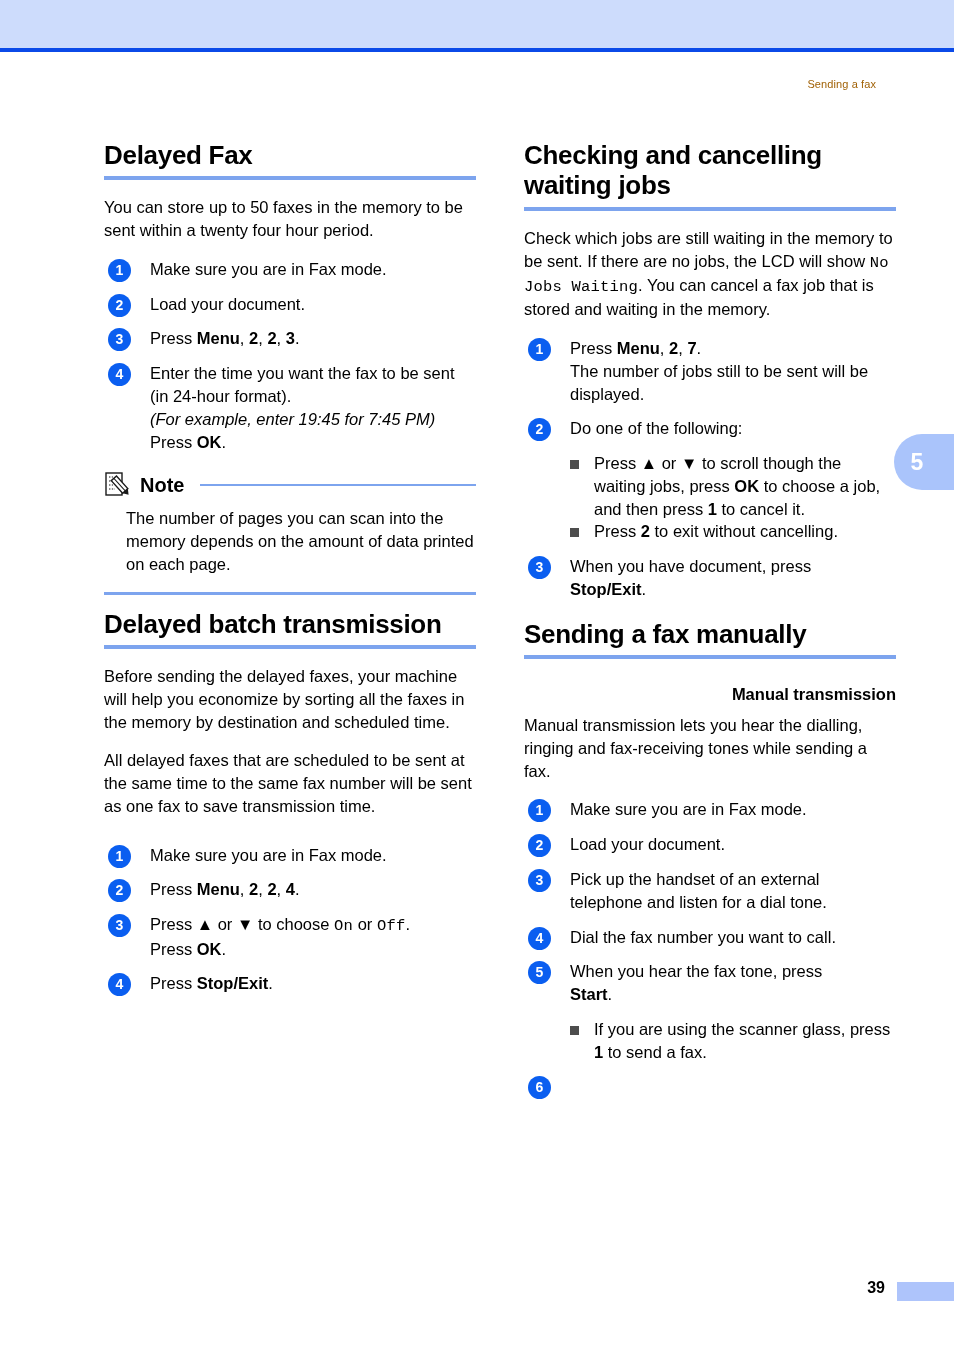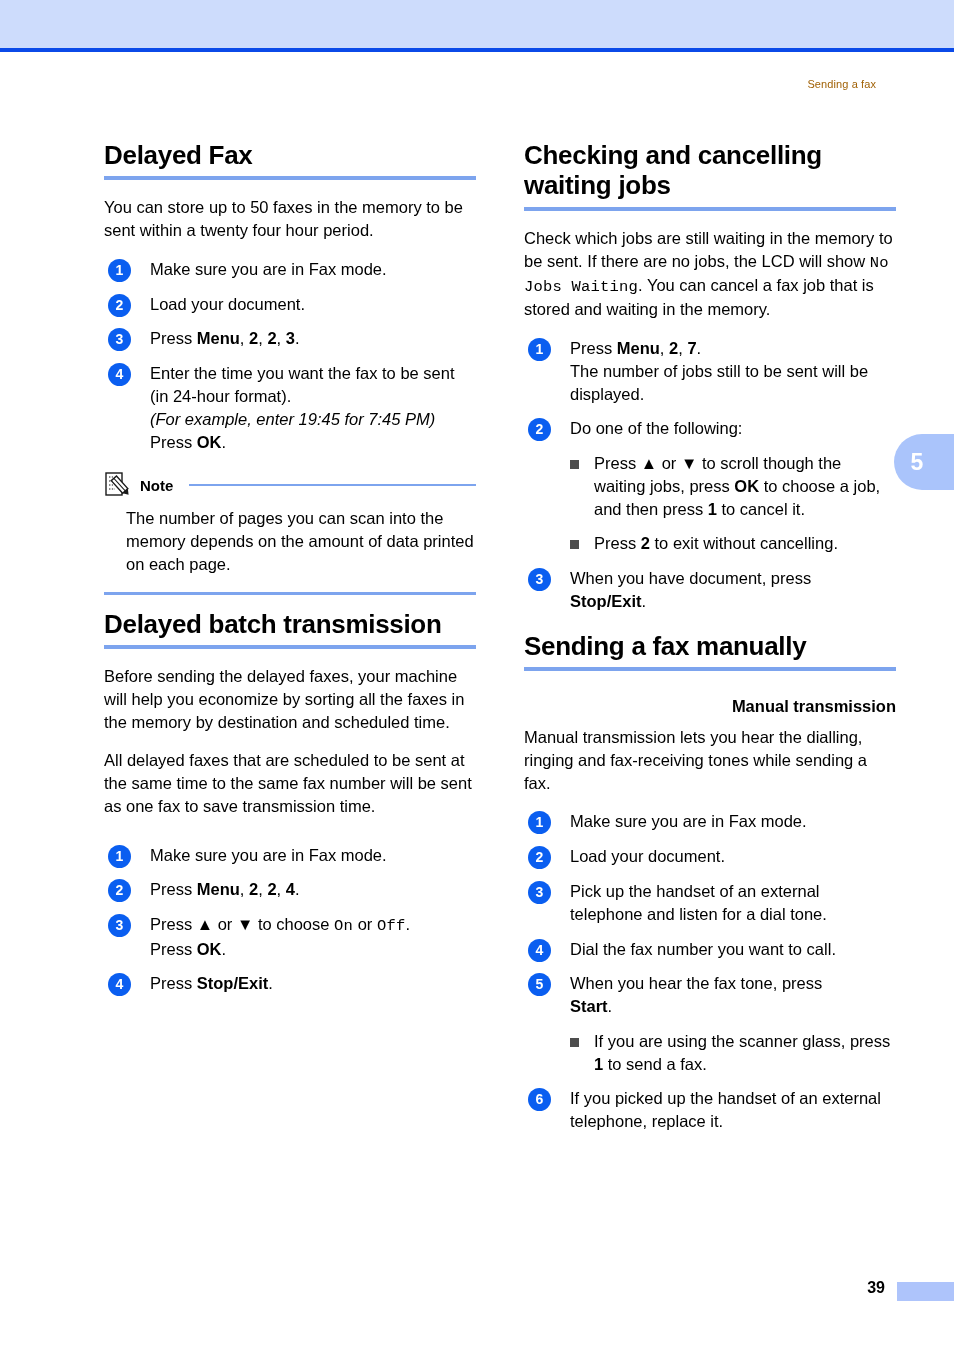--- a/index.html
+++ b/index.html
@@ -124,21 +124,21 @@
 
   
   ul.squares {
     list-style: none;
     margin: 12px 0 4px 0;
     padding: 0;
   }
   ul.squares > li {
     position: relative;
     padding-left: 24px;
-    margin-bottom: 12px;
+    margin-bottom: 0;
     font-size: 16.5px;
     line-height: 1.38;
   }
   ul.squares > li:last-child { margin-bottom: 0; }
   .sqbullet {
     position: absolute;
     left: 0;
     top: 8px;
     width: 9px;
     height: 9px;
@@ -150,21 +150,21 @@
     margin: 18px 0 14px 0;
   }
   .note-head {
     display: flex;
     align-items: center;
     gap: 6px;
     margin-bottom: 8px;
   }
   .note-icon { width: 30px; height: 28px; flex: 0 0 auto; display:block; }
   .note-title {
-    font-size: 15px;
+    font-size: 20px;
     font-weight: bold;
     white-space: nowrap;
   }
   .note-head-rule {
     flex: 1 1 auto;
     height: 2px;
     background: #7da4ee;
     margin-left: 10px;
   }
   .note-body {
@@ -372,21 +372,20 @@
 
         <ul class="squares">
           <li>
             <span class="sqbullet"></span>
             <span><span>If you are using the scanner glass, press </span><b>1</b><span> to send a fax.</span></span>
           </li>
         </ul>
       </li>
       <li>
         <span class="stepnum">6</span>
-        <span>If you picked up the handset of an external telephone, replace it.</span>
       </li>
     </ol>
   </div>
 </div>
 
 <div class="chapter-tab">5</div>
 
 <div class="footer-pageno">39</div>
 <div class="footer-block"></div>
 

